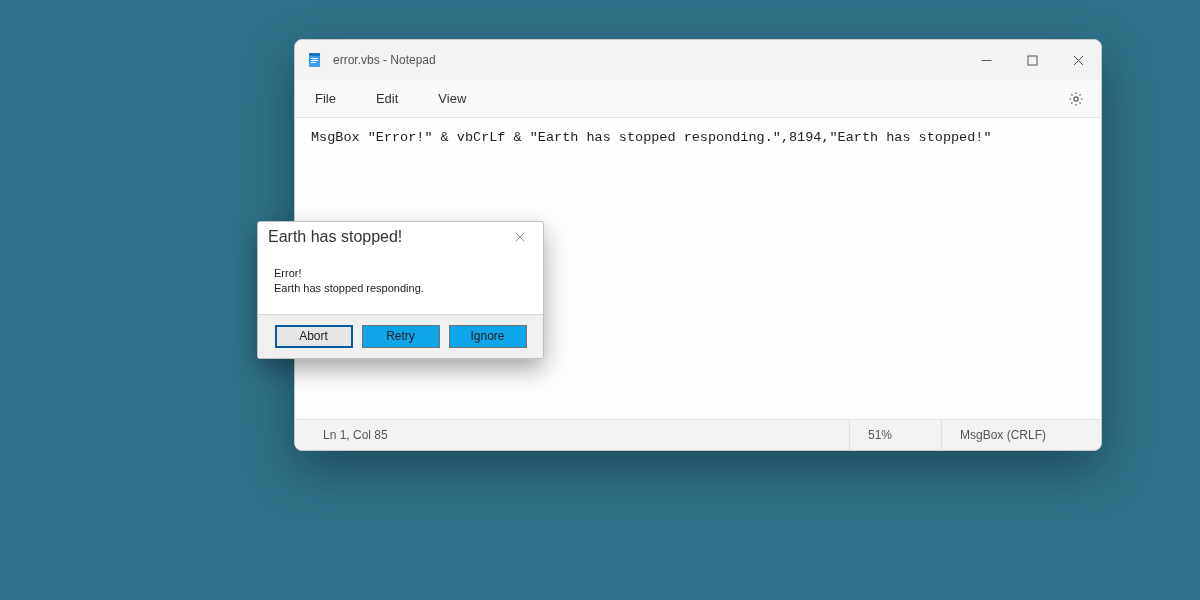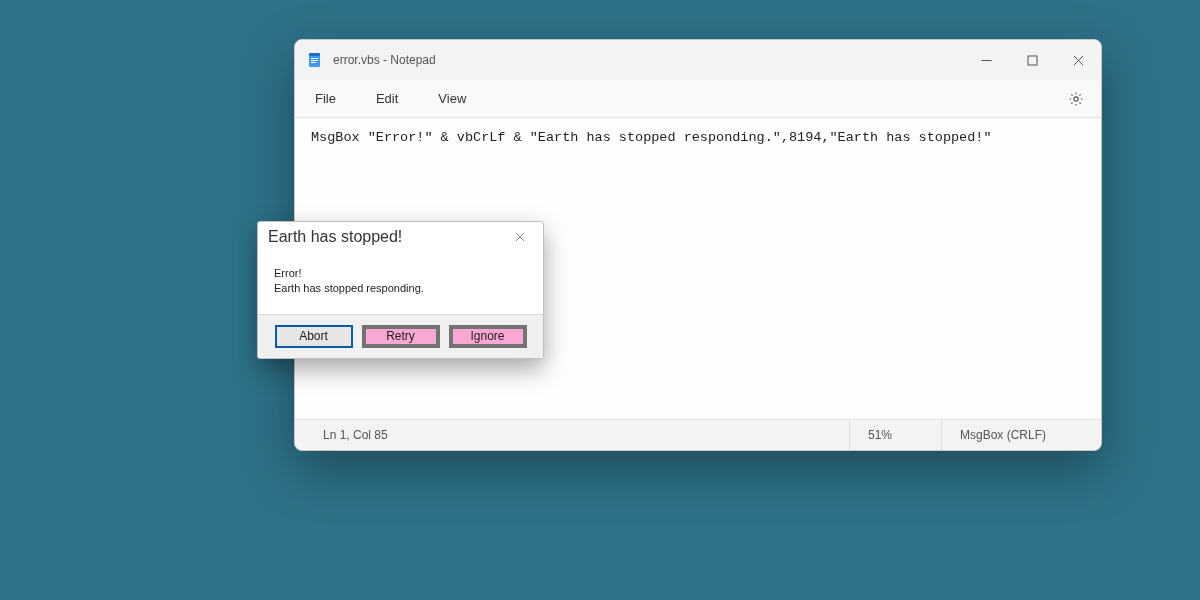--- a/index.html
+++ b/index.html
@@ -156,22 +156,22 @@
     background: #f0f0f0;
     border-top: 1px solid #d8d8d8;
     padding: 10px 12px;
     display: flex;
     justify-content: center;
     gap: 9px;
   }
   .msgbox-btn {
     width: 78px;
     height: 23px;
-    background: #f9a8d4;
-    border: 4px solid #737373;
+    background: #0ea5e9;
+    border: 1px solid #737373;
     font-size: 12px;
     color: #222;
     display: flex; align-items: center; justify-content: center;
   }
   .msgbox-btn.default {
     border: 2px solid #0a5aa0;
     background: #e6e6e6;
   }
 </style>
 </head>

